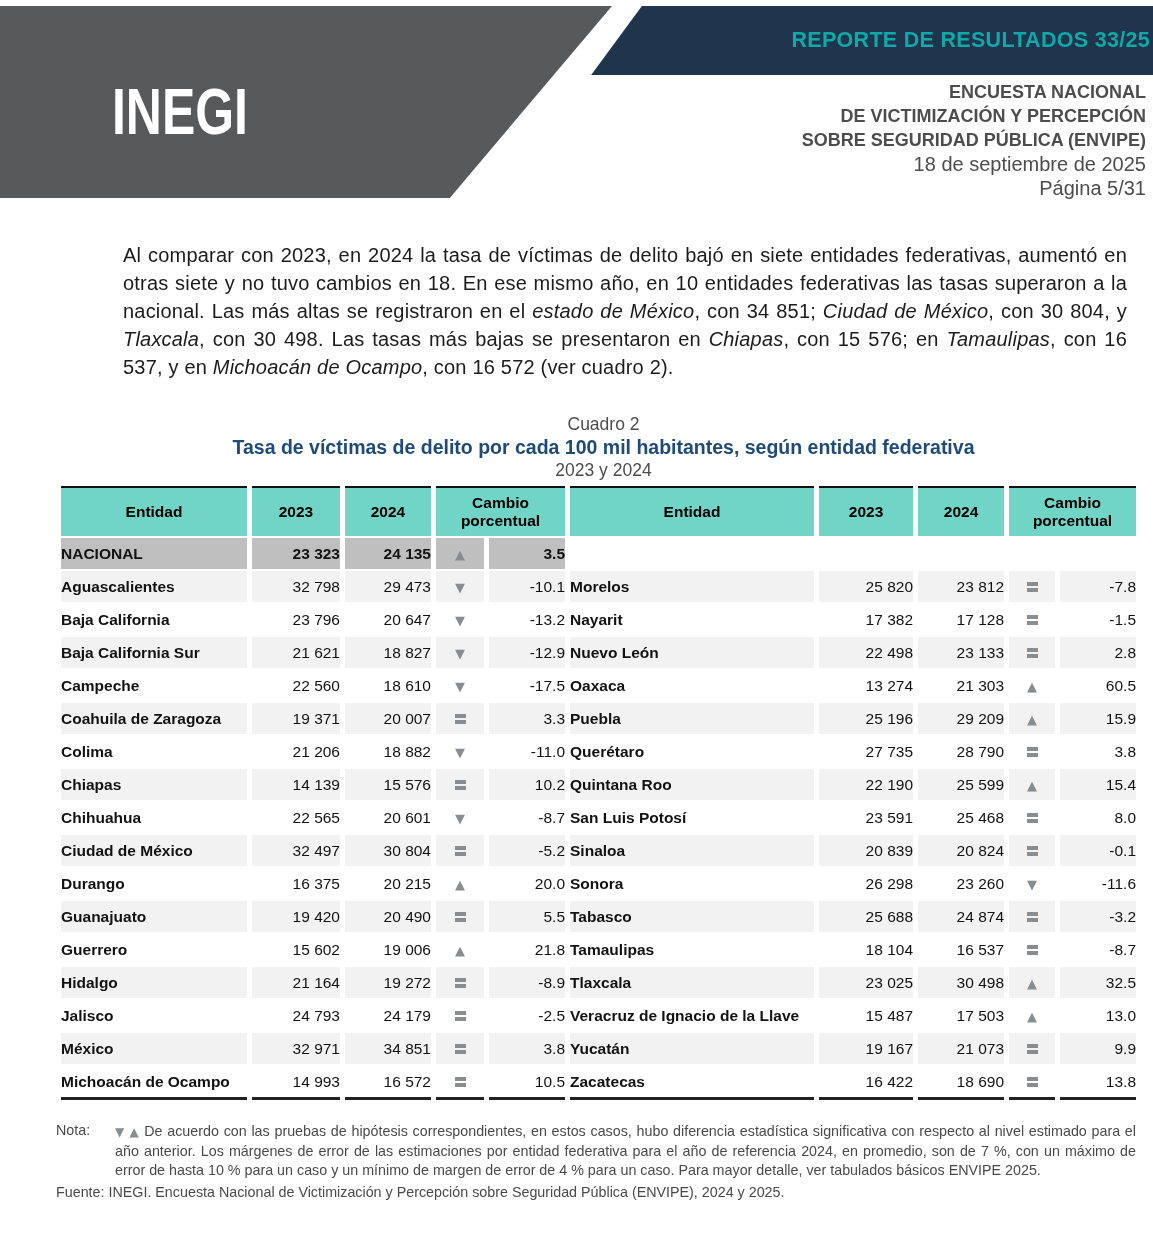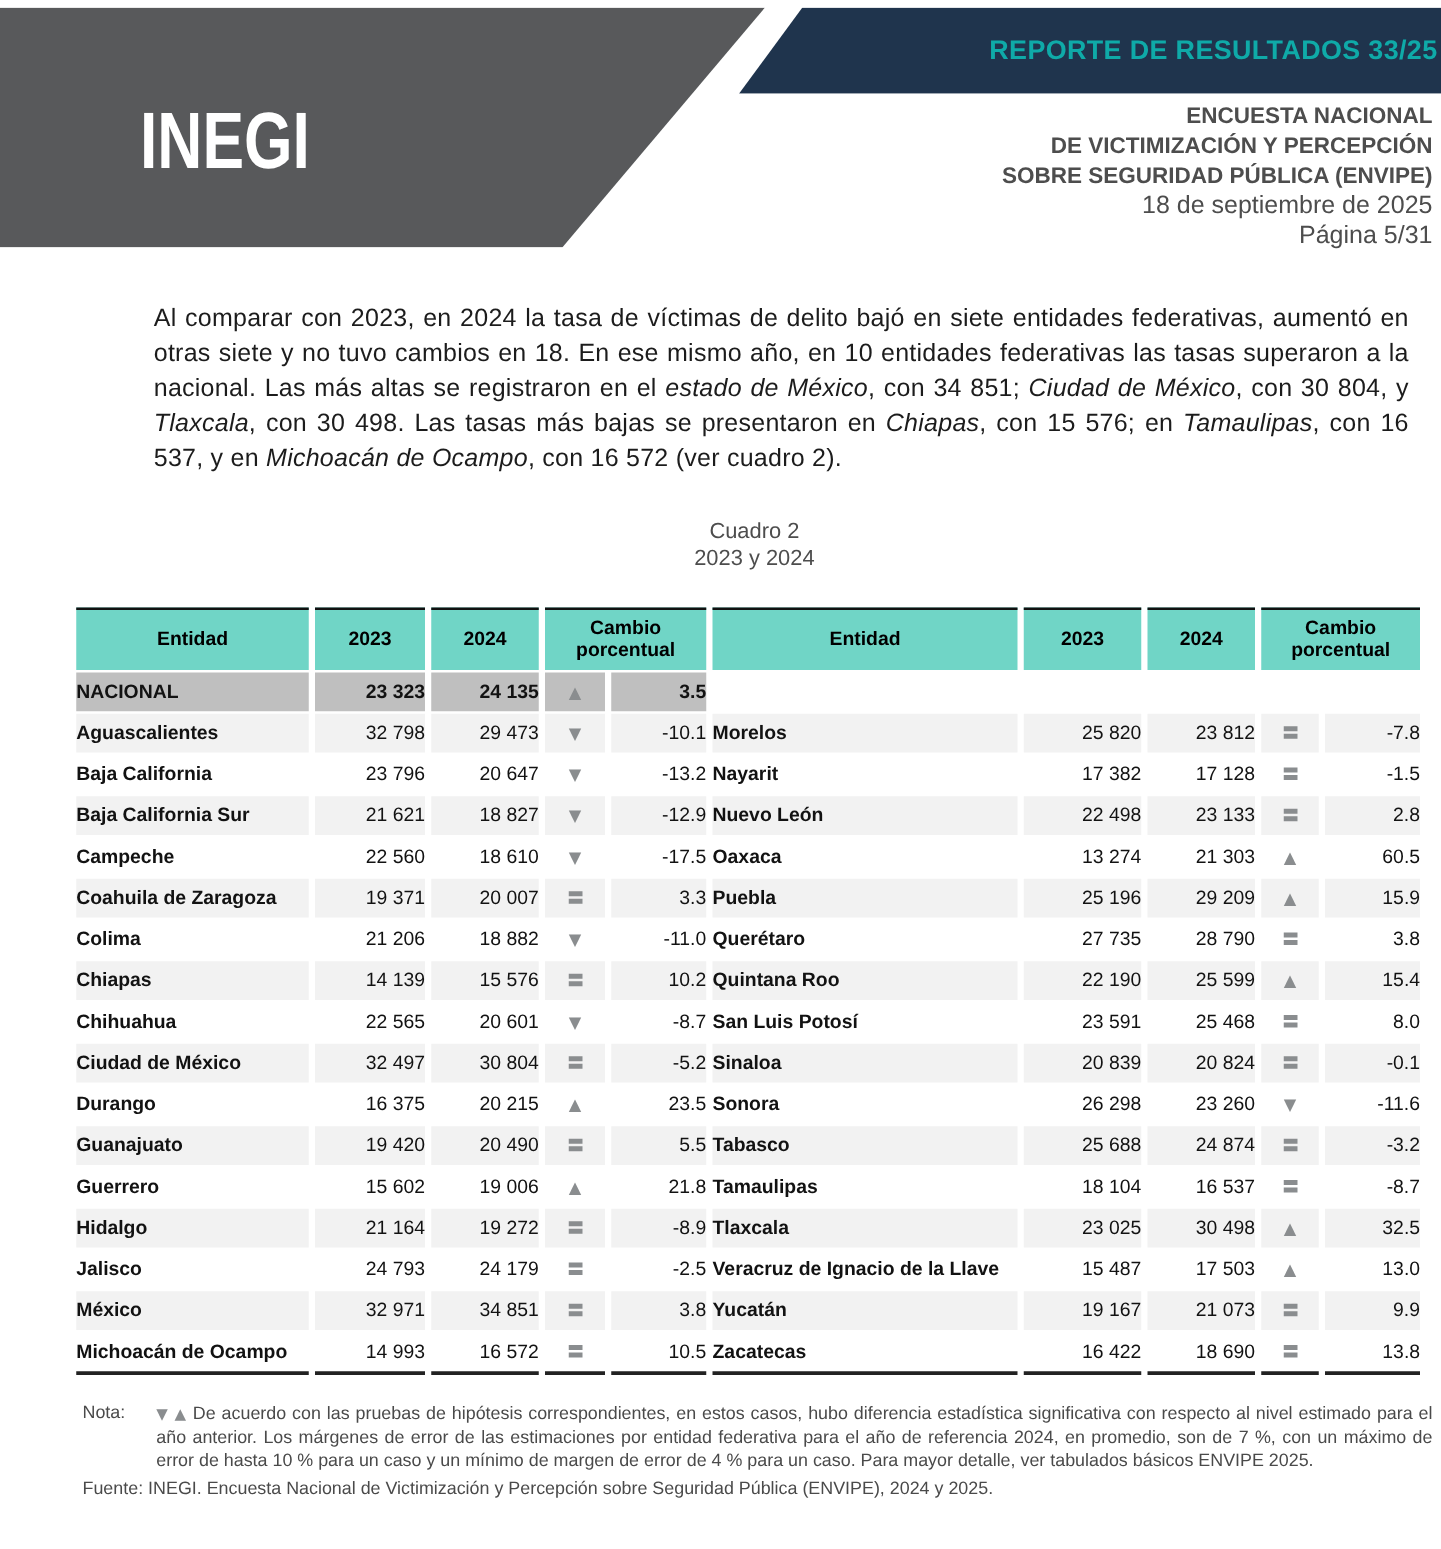--- a/index.html
+++ b/index.html
@@ -48,21 +48,21 @@
   td.c-chg{text-align:right;padding-right:13px;}
   td.c-arrow{text-align:center;}
   tbody tr.national td.filled{background:var(--national-gray);font-weight:bold;}
   tbody tr.data-row:nth-child(even) td{background:var(--stripe-gray);}
   tbody tr:last-child td{border-bottom:3px solid #222;}
   .tri{color:var(--arrow-gray);font-size:13px;font-family:"DejaVu Sans",sans-serif;}
   .eq{display:inline-block;width:11px;height:2px;vertical-align:middle;
       border-top:4px solid var(--arrow-gray);border-bottom:4px solid var(--arrow-gray);}
 
   
-  .footnote{position:absolute;left:66px;top:1122px;width:1080px;
+  .footnote{position:absolute;left:56px;top:1122px;width:1080px;
             font-size:14.3px;color:#4a4a4a;}
   .fn-label{position:absolute;left:0;top:0;}
   .fn-body{margin-left:59px;text-align:justify;line-height:19px;}
   .fn-icons{color:var(--arrow-gray);font-size:12px;font-family:"DejaVu Sans",sans-serif;}
   .fn-source{margin-top:3px;line-height:19px;}
 </style>
 </head>
 <body>
 
 <div class="page">
@@ -104,20 +104,21 @@
     <div class="m-bold">DE VICTIMIZACIÓN Y PERCEPCIÓN</div>
     <div class="m-bold">SOBRE SEGURIDAD PÚBLICA (ENVIPE)</div>
     <div class="m-reg">18 de septiembre de 2025</div>
     <div class="m-reg">Página 5/31</div>
   </div>
 
   <p class="intro"><span>Al comparar con 2023, en 2024 la tasa de víctimas de delito bajó en siete entidades federativas, aumentó en otras siete y no tuvo cambios en 18. En ese mismo año, en 10 entidades federativas las tasas superaron a la nacional. Las más altas se registraron en el </span><span class="it">estado de México</span><span>, con 34 851; </span><span class="it">Ciudad de México</span><span>, con 30 804, y </span><span class="it">Tlaxcala</span><span>, con 30 498. Las tasas más bajas se presentaron en </span><span class="it">Chiapas</span><span>, con 15 576; en </span><span class="it">Tamaulipas</span><span>, con 16 537, y en </span><span class="it">Michoacán de Ocampo</span><span>, con 16 572 (ver cuadro 2).</span></p>
 
   <div class="captions">
     <div class="cap-num">Cuadro 2</div>
+    <div class="cap-title">Tasa de víctimas de delito por cada 100 mil habitantes, según entidad federativa</div>
     <div class="cap-sub">2023 y 2024</div>
   </div>
 
   <table class="results">
     <colgroup>
       <col style="width:186px">
         <col style="width:88px">
         <col style="width:86px">
         <col style="width:48px">
         <col style="width:76px">
@@ -258,21 +259,21 @@
           <td class="c-num">20 839</td>
           <td class="c-num">20 824</td>
           <td class="c-arrow"><span class="eq"></span></td>
           <td class="c-chg">-0.1</td>
         </tr>
         <tr class="data-row">
           <td class="c-ent">Durango</td>
           <td class="c-num">16 375</td>
           <td class="c-num">20 215</td>
           <td class="c-arrow"><span class="tri">▲</span></td>
-          <td class="c-chg">23.5</td>
+          <td class="c-chg">20.0</td>
           <td class="c-ent">Sonora</td>
           <td class="c-num">26 298</td>
           <td class="c-num">23 260</td>
           <td class="c-arrow"><span class="tri">▼</span></td>
           <td class="c-chg">-11.6</td>
         </tr>
         <tr class="data-row">
           <td class="c-ent">Guanajuato</td>
           <td class="c-num">19 420</td>
           <td class="c-num">20 490</td>

